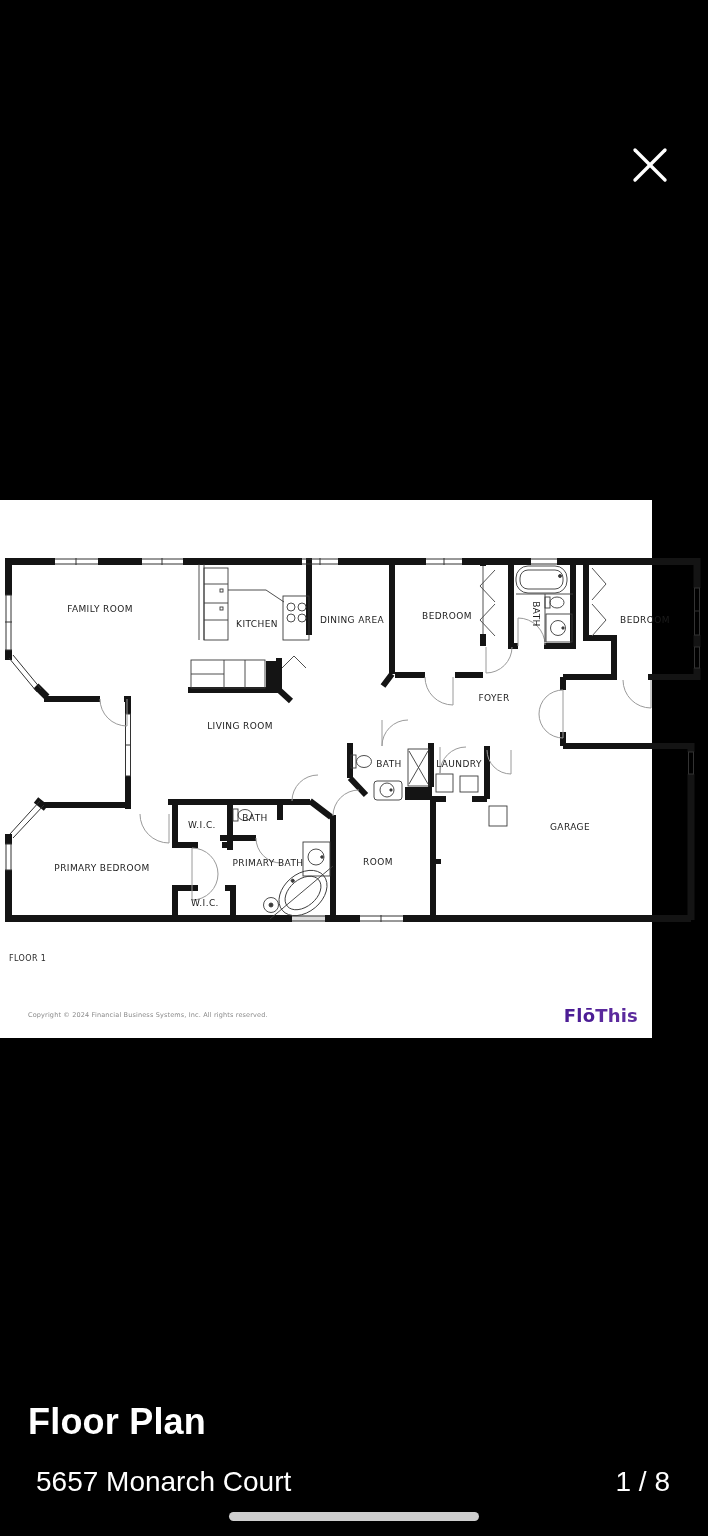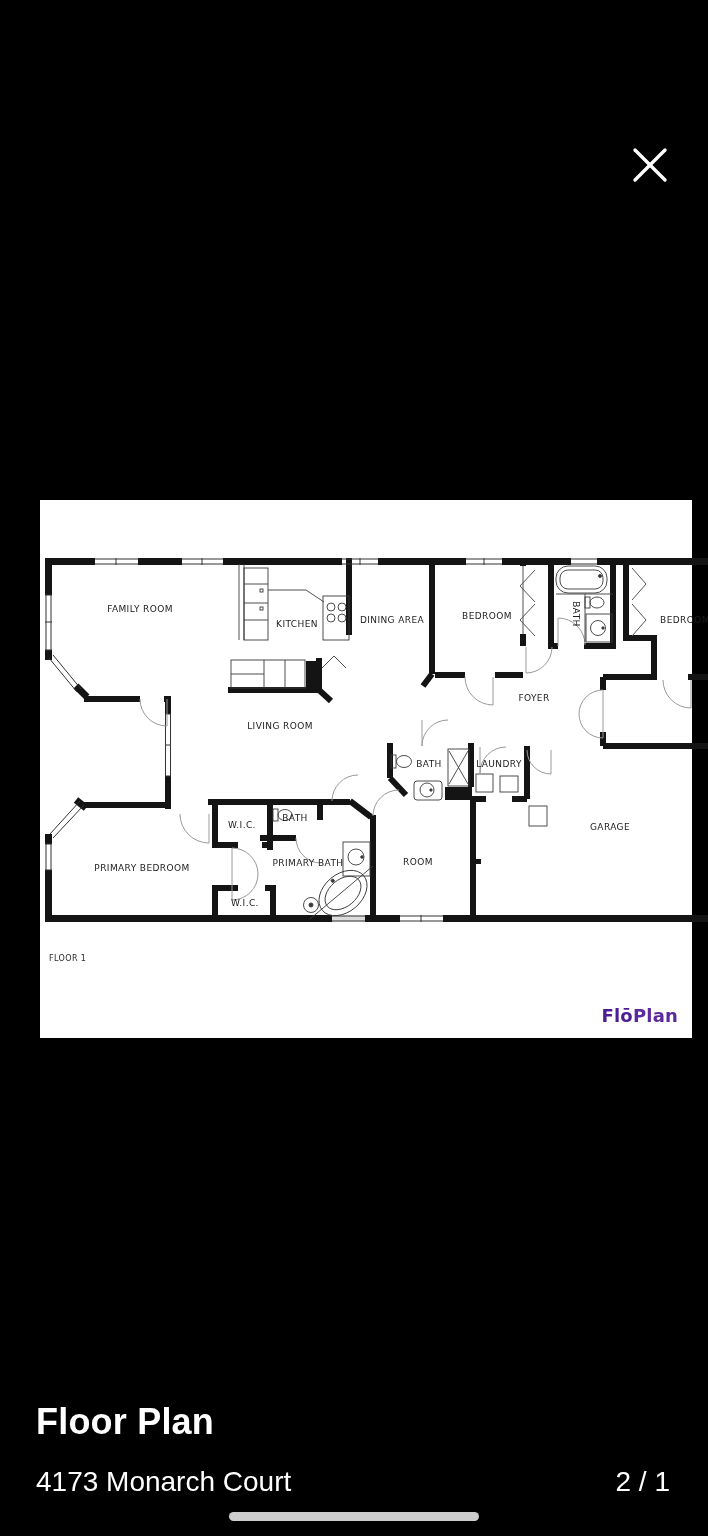--- a/index.html
+++ b/index.html
@@ -1,20 +1,20 @@
 <!DOCTYPE html>
 <html><head>
 <meta charset="utf-8">
 <style>
   html,body{margin:0;padding:0;background:#000;}
   body{width:708px;height:1536px;position:relative;overflow:hidden;
        font-family:"Liberation Sans","DejaVu Sans",sans-serif;}
 
   
-  .canvas{position:absolute;left:0;top:500px;width:652px;height:538px;background:#fff;margin-left:40px;}
+  .canvas{position:absolute;left:0;top:500px;width:652px;height:538px;background:#fff;}
   .plan-svg{position:absolute;left:0;top:0;}
 
   .plan-text{font-family:"DejaVu Sans",sans-serif;fill:#1c1c1c;font-size:9px;letter-spacing:.4px;}
   .floor-text{font-family:"DejaVu Sans",sans-serif;fill:#2a2a2a;font-size:8px;letter-spacing:.4px;}
 
   .disclaimer{position:absolute;left:28px;top:511px;width:660px;
               font-family:"DejaVu Sans",sans-serif;font-size:6.5px;line-height:9px;
               color:#8a8a8a;letter-spacing:.15px;}
   .disclaimer .l1{padding-left:17px;display:block;}
   .disclaimer .l2{display:block;}
@@ -22,21 +22,21 @@
   .brand{position:absolute;right:14px;top:505px;
          font-family:"DejaVu Sans",sans-serif;font-size:18px;font-weight:bold;letter-spacing:.2px;}
   .brand .flo{color:#4c1d95;}
   .brand .plan{color:#5b2a9d;}
 
   
   .close-btn{position:absolute;left:626px;top:141px;width:48px;height:48px;background:transparent;
              border:none;padding:0;cursor:pointer;}
 
   
-  .footer-title{position:absolute;left:36px;top:1401px;color:#fff;font-size:36px;font-weight:700;letter-spacing:.2px;}
+  .footer-title{position:absolute;left:28px;top:1401px;color:#fff;font-size:36px;font-weight:700;letter-spacing:.2px;}
   .footer-sub{position:absolute;left:36px;top:1466px;color:#fff;font-size:28px;font-weight:400;}
   .page-indicator{position:absolute;right:38px;top:1466px;color:#fff;font-size:28px;font-weight:400;}
   .home-indicator{position:absolute;left:50%;transform:translateX(-50%);bottom:15px;
                   width:250px;height:9px;border-radius:5px;background:#cdcdcd;}
 </style>
 </head>
 <body>
 
 <button class="close-btn" aria-label="close">
   <svg width="48" height="48" viewBox="0 0 48 48">
@@ -219,21 +219,22 @@
       <text class="plan-text" x="268" y="366">PRIMARY BATH</text>
       <text class="plan-text" x="378" y="365">ROOM</text>
       <text class="plan-text" x="570" y="330">GARAGE</text>
       <text class="plan-text" x="102" y="371">PRIMARY BEDROOM</text>
       <text class="plan-text" x="205" y="406">W.I.C.</text>
     </g>
     <text class="floor-text" x="9" y="461">FLOOR 1</text>
   </svg>
 
   <div class="disclaimer">
+    <span class="l2">Copyright © 2024 Financial Business Systems, Inc. All rights reserved.</span>
   </div>
 
-  <div class="brand"><span class="flo">Flō</span><span class="plan">Plan</span></div>
+  <div class="brand"><span class="flo">Flō</span><span class="plan">This</span></div>
 </div>
 
 <div class="footer-title">Floor Plan</div>
-<div class="footer-sub">4173 Monarch Court</div>
-<div class="page-indicator">2 / 1</div>
+<div class="footer-sub">5657 Monarch Court</div>
+<div class="page-indicator">1 / 8</div>
 <div class="home-indicator"></div>
 
 </body></html>

